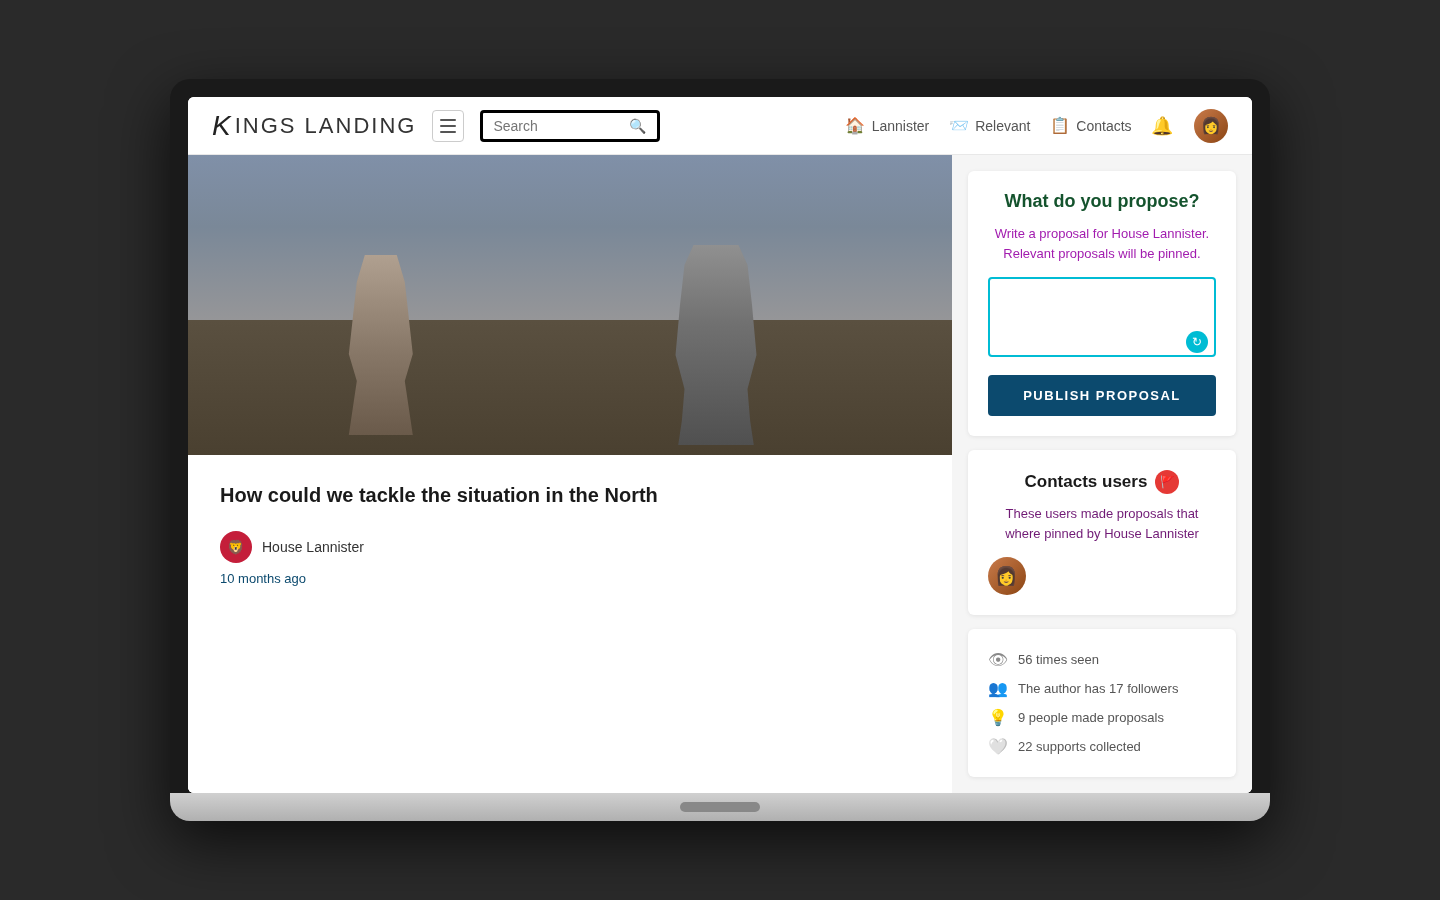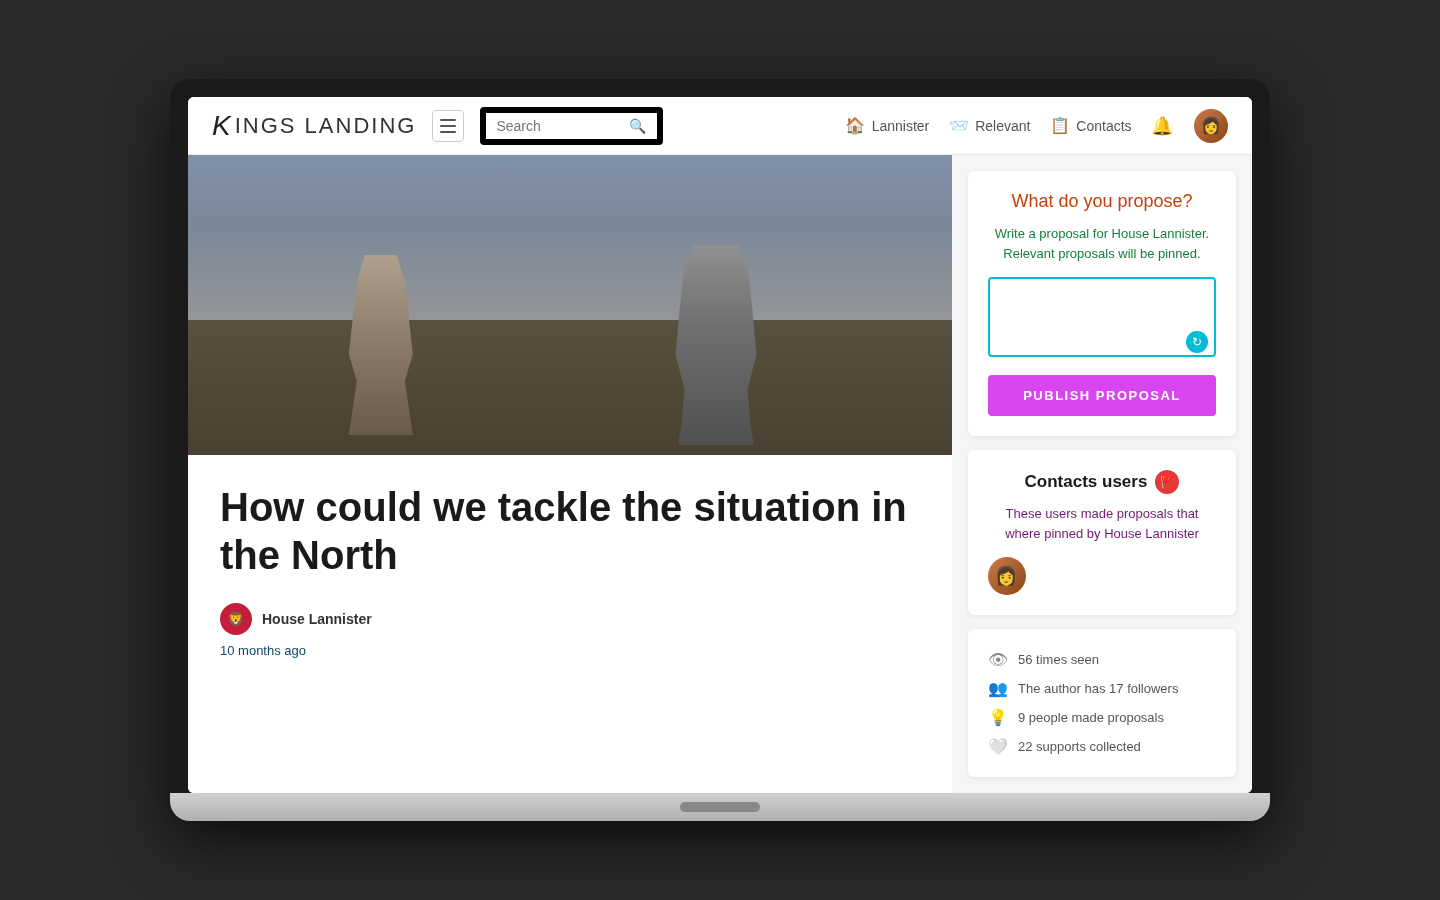--- a/index.html
+++ b/index.html
@@ -93,21 +93,21 @@
     .menu-line {
       width: 16px;
       height: 2px;
       background: #555;
       border-radius: 1px;
     }
 
     .search-container {
       display: flex;
       align-items: center;
-      border: 6px solid #000000;
+      border: 3px solid #000000;
       border-radius: 4px;
       padding: 5px 10px;
       gap: 8px;
       flex: 1;
       max-width: 240px;
     }
 
     .search-input {
       border: none;
       outline: none;
@@ -226,21 +226,21 @@
       right: 0;
       height: 45%;
       background: linear-gradient(180deg, #5a5040 0%, #4a4030 100%);
     }
 
     .article-body {
       padding: 28px 32px;
     }
 
     .article-title {
-      font-size: 40px;
+      font-size: 20px;
       font-weight: 800;
       color: #1a1a1a;
       line-height: 1.2;
       margin-bottom: 24px;
     }
 
     .author-row {
       display: flex;
       align-items: center;
       gap: 10px;
@@ -254,21 +254,21 @@
       background: #c41e3a;
       display: flex;
       align-items: center;
       justify-content: center;
       font-size: 14px;
     }
 
     .author-name {
       font-size: 14px;
       color: #333;
-      font-weight: 700;
+      font-weight: 400;
     }
 
     .timestamp {
       font-size: 13px;
       color: #0c4a6e;
       margin-bottom: 20px;
     }
 
     .article-excerpt {
       font-size: 15px;
@@ -289,29 +289,29 @@
 
     .sidebar-card {
       background: #fff;
       border-radius: 6px;
       padding: 20px;
       box-shadow: 0 1px 4px rgba(0,0,0,0.08);
     }
 
     .proposal-title {
       font-size: 18px;
-      font-weight: 400;
-      color: #c2410c;
+      font-weight: 700;
+      color: #14532d;
       text-align: center;
       margin-bottom: 12px;
     }
 
     .proposal-subtitle {
       font-size: 13px;
-      color: #15803d;
+      color: #a21caf;
       text-align: center;
       line-height: 1.5;
       margin-bottom: 14px;
     }
 
     .proposal-textarea {
       width: 100%;
       height: 80px;
       border: 2px solid #00bcd4;
       border-radius: 4px;
@@ -338,21 +338,21 @@
       border-radius: 50%;
       display: flex;
       align-items: center;
       justify-content: center;
       color: #fff;
       font-size: 12px;
     }
 
     .publish-btn {
       width: 100%;
-      background: #d946ef;
+      background: #0c4a6e;
       color: #fff;
       border: none;
       border-radius: 4px;
       padding: 13px;
       font-size: 13px;
       font-weight: 700;
       letter-spacing: 1.5px;
       text-transform: uppercase;
       cursor: pointer;
     }

